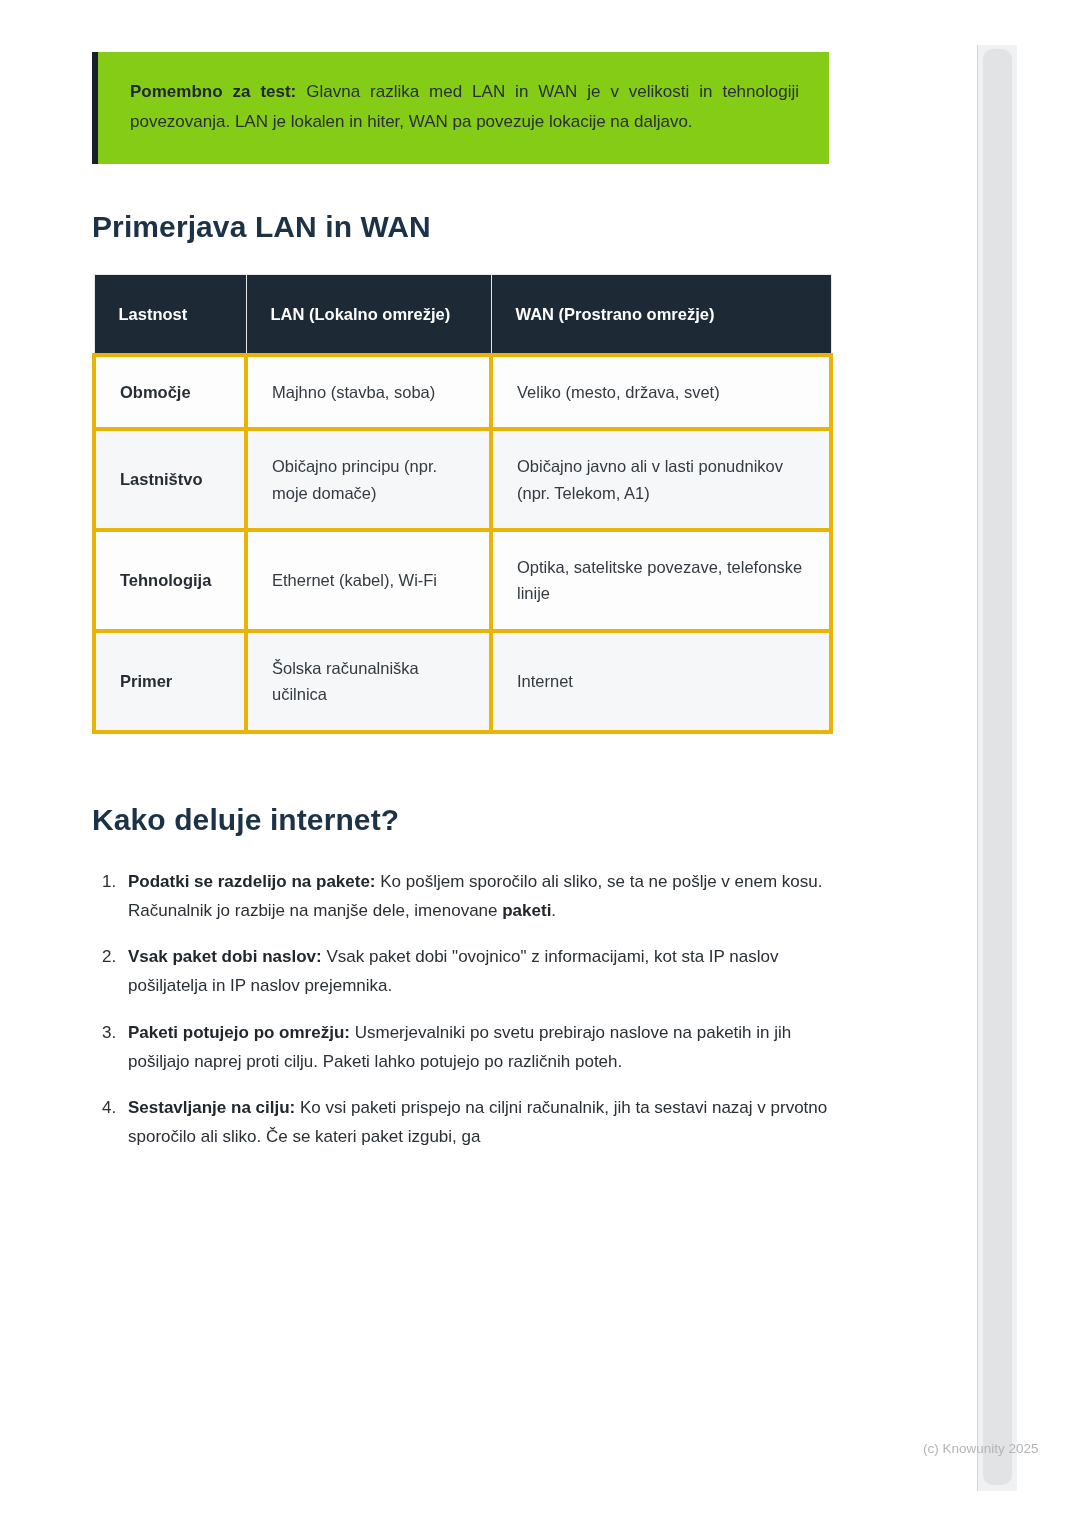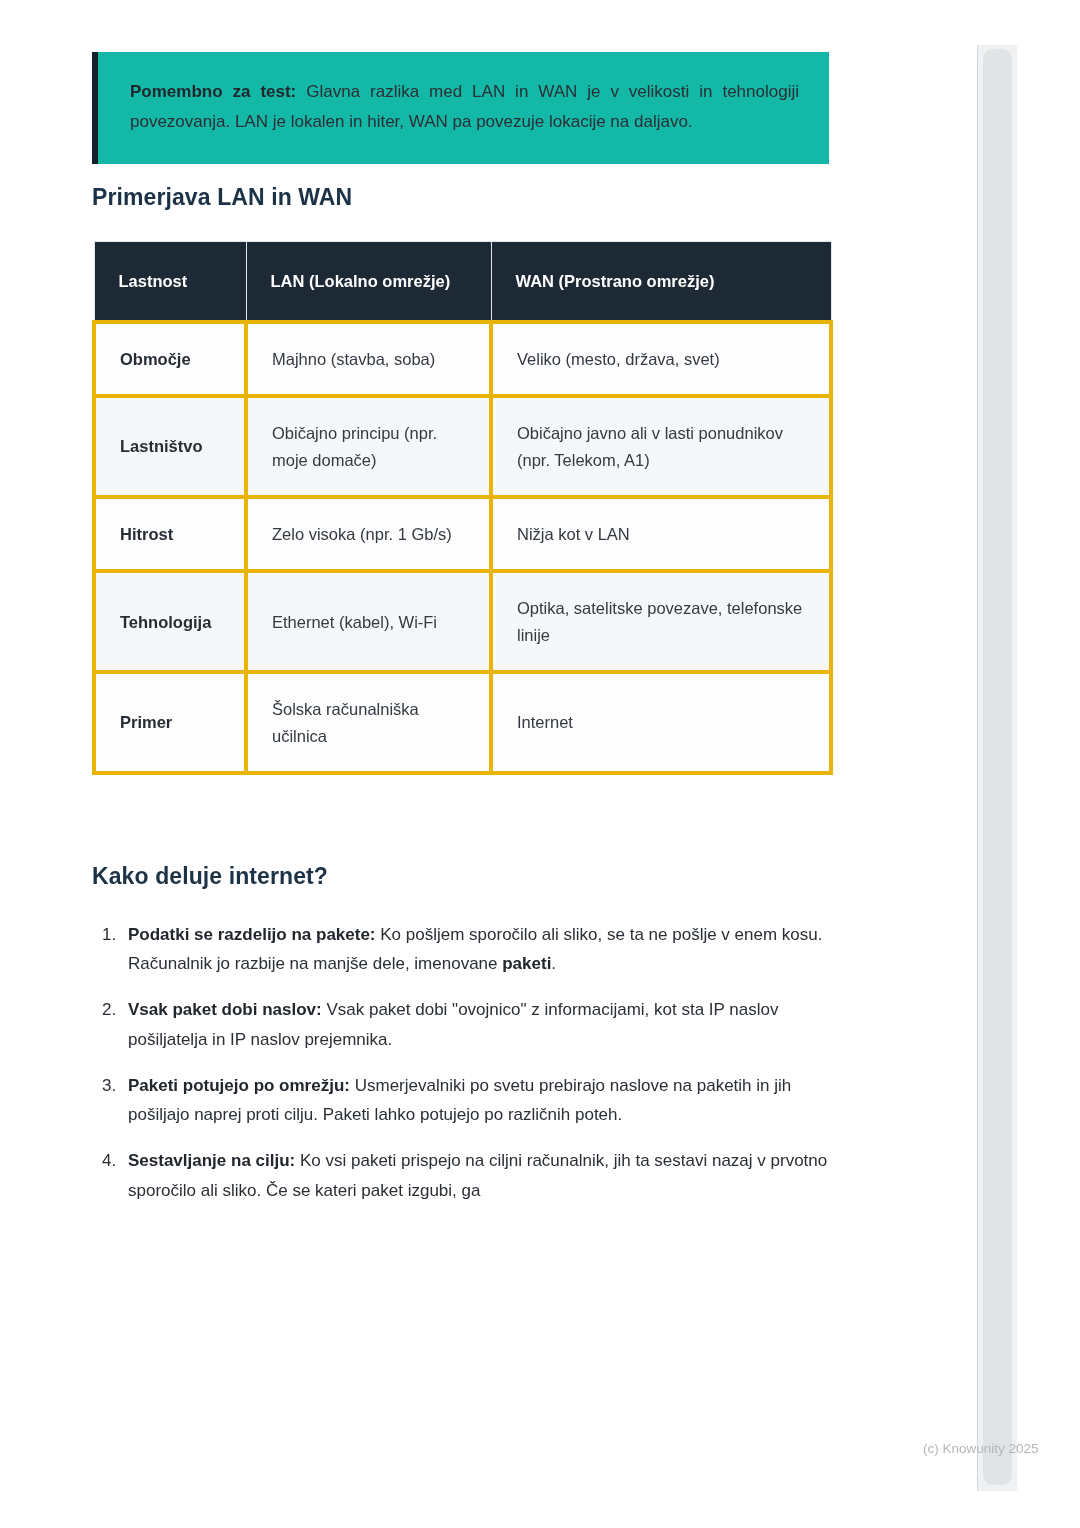--- a/index.html
+++ b/index.html
@@ -18,49 +18,49 @@
   }
   .content {
     position: absolute;
     left: 92px;
     top: 52px;
     width: 737px;
   }
 
   
   .callout {
-    background: #14b8a6;
+    background: #84cc16;
     border-left: 6px solid #15202b;
     padding: 25px 30px 27px 32px;
-    margin-bottom: 20px;
+    margin-bottom: 46px;
   }
   .callout p {
     font-size: 17px;
     line-height: 1.75;
     color: #2a2f35;
     text-align: justify;
   }
   .callout strong { color: #22272d; }
 
   
   h2.section-title {
-    font-size: 23px;
+    font-size: 30px;
     font-weight: 700;
     color: #1c3246;
     margin: 0 0 30px 0;
     letter-spacing: 0.1px;
   }
 
   
   table.compare {
     width: 737px;
     table-layout: fixed;
     border-collapse: collapse;
     font-size: 16.5px;
-    margin-bottom: 88px;
+    margin-bottom: 69px;
   }
   col.c1 { width: 152px; }
   col.c2 { width: 245px; }
   col.c3 { width: 340px; }
   thead th {
     background: #1e2936;
     color: #ffffff;
     font-weight: 700;
     text-align: left;
     padding: 26px 24px;
@@ -172,25 +172,20 @@
           <th class="rowlabel">Območje</th>
           <td>Majhno (stavba, soba)</td>
           <td>Veliko (mesto, država, svet)</td>
         </tr>
         <tr>
           <th class="rowlabel">Lastništvo</th>
           <td>Običajno principu (npr. moje domače)</td>
           <td>Običajno javno ali v lasti ponudnikov (npr. Telekom, A1)</td>
         </tr>
         <tr>
-          <th class="rowlabel">Hitrost</th>
-          <td>Zelo visoka (npr. 1 Gb/s)</td>
-          <td>Nižja kot v LAN</td>
-        </tr>
-        <tr>
           <th class="rowlabel">Tehnologija</th>
           <td>Ethernet (kabel), Wi-Fi</td>
           <td>Optika, satelitske povezave, telefonske linije</td>
         </tr>
         <tr>
           <th class="rowlabel">Primer</th>
           <td>Šolska računalniška učilnica</td>
           <td>Internet</td>
         </tr>
       </tbody>

